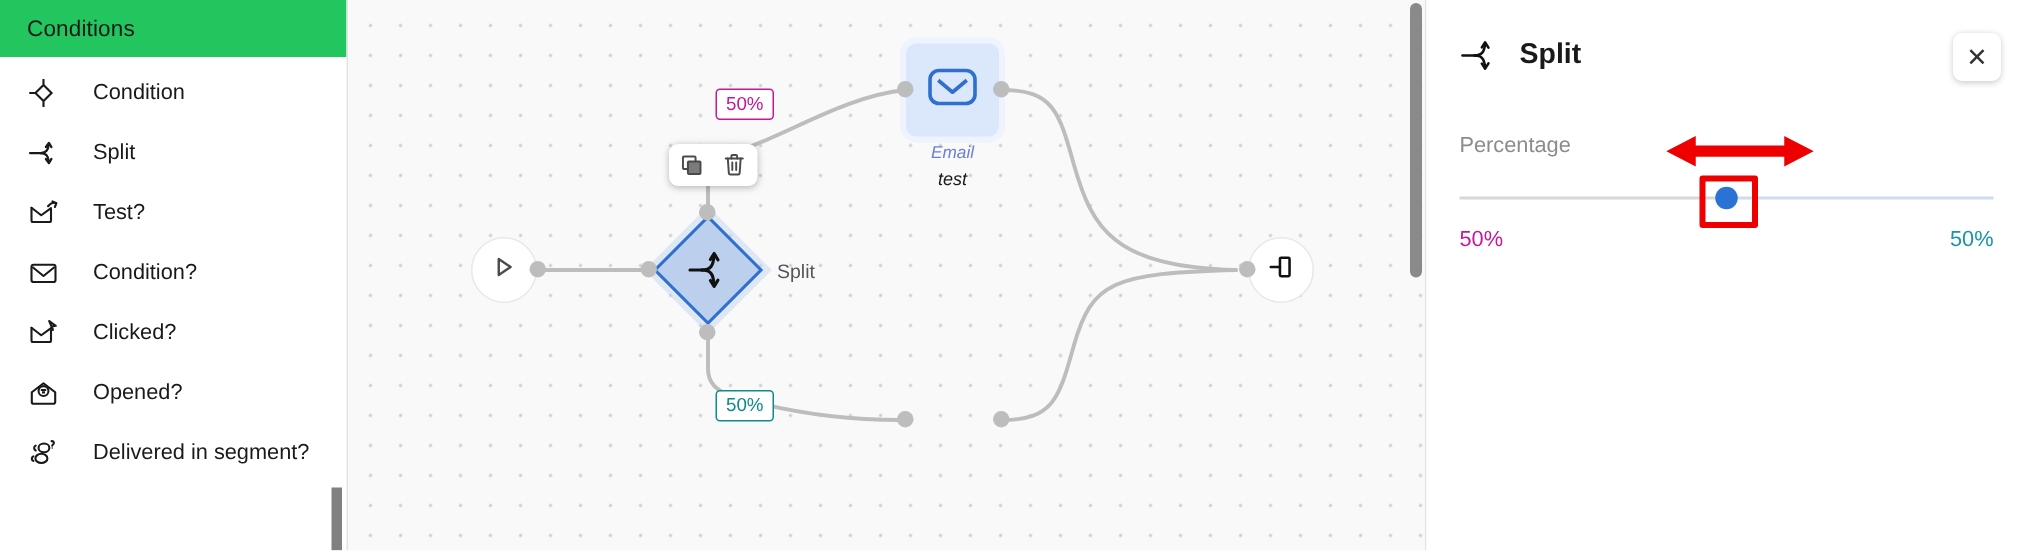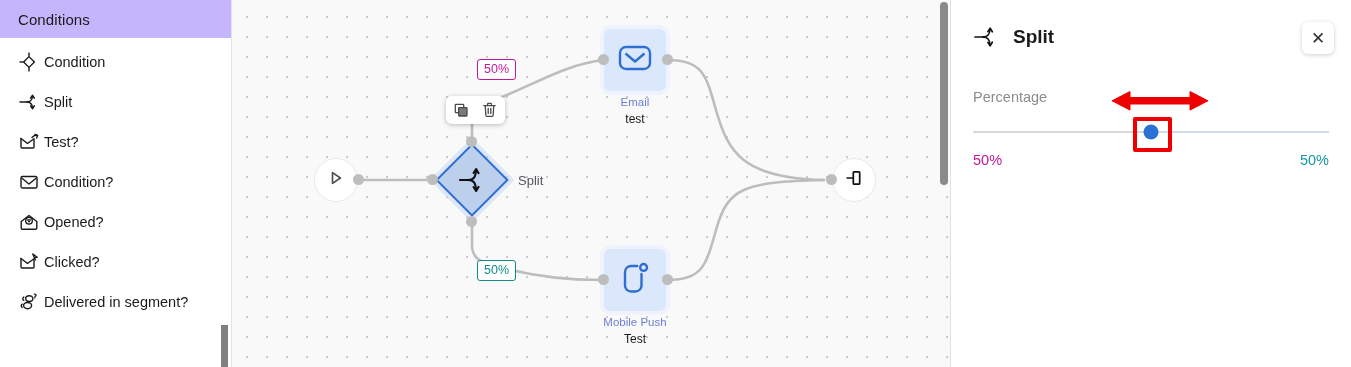--- a/index.html
+++ b/index.html
@@ -16,33 +16,33 @@
   .sidebar {
     position: relative;
     width: 232px; height: 367px;
     background: #ffffff;
     border-right: 1px solid #e3e3e3;
     flex: 0 0 232px;
     overflow: hidden;
   }
   .sidebar-header {
     height: 38px;
-    background: #c4b5fd;
+    background: #22c55e;
     display: flex; align-items: center;
     padding-left: 18px;
     font-size: 15px;
     color: #1a1a1a;
     letter-spacing: .1px;
   }
   .sidebar-list { padding-top: 4px; }
   .side-item {
     height: 40px;
     display: flex; align-items: center;
     padding-left: 18px;
-    gap: 4px;
+    gap: 22px;
     cursor: pointer;
   }
   .side-ico {
     width: 22px; height: 22px;
     display: flex; align-items: center; justify-content: center;
     color: #1a1a1a;
     flex: 0 0 22px;
   }
   .side-ico svg { display: block; }
   .side-label { font-size: 14.5px; color: #1a1a1a; }
@@ -264,38 +264,38 @@
           <svg width="22" height="22" viewBox="0 0 22 22" fill="none" stroke="#1a1a1a" stroke-width="1.4" stroke-linejoin="round">
             <rect x="3" y="5.5" width="16" height="11.5" rx="1.4"></rect>
             <path d="M3.6 7 L11 13 L18.4 7"></path>
           </svg>
         </span>
         <span class="side-label">Condition?</span>
       </div>
 
       <div class="side-item">
         <span class="side-ico">
+          <svg width="22" height="22" viewBox="0 0 22 22" fill="none" stroke="#1a1a1a" stroke-width="1.4" stroke-linecap="round" stroke-linejoin="round">
+            <path d="M3 7.5 V16 a1 1 0 0 0 1 1 H15 a1 1 0 0 0 1-1 V9"></path>
+            <path d="M3 7.5 L9.5 12.5 L16 7.8"></path>
+            <path d="M14.8 3 L19.2 6.2 L16.6 6.6 L17.3 9 Z"></path>
+          </svg>
+        </span>
+        <span class="side-label">Clicked?</span>
+      </div>
+
+      <div class="side-item">
+        <span class="side-ico">
           <svg width="22" height="22" viewBox="0 0 22 22" fill="none" stroke="#1a1a1a" stroke-width="1.4" stroke-linejoin="round">
             <path d="M3.2 10.5 L11 4.5 L18.8 10.5 V17 a1.2 1.2 0 0 1 -1.2 1.2 H4.4 A1.2 1.2 0 0 1 3.2 17 Z"></path>
             <circle cx="11" cy="9.7" r="3.3"></circle>
             <path d="M9.2 9 H12.8 M10 10.6 H12"></path>
           </svg>
         </span>
         <span class="side-label">Opened?</span>
-      </div>
-
-      <div class="side-item">
-        <span class="side-ico">
-          <svg width="22" height="22" viewBox="0 0 22 22" fill="none" stroke="#1a1a1a" stroke-width="1.4" stroke-linecap="round" stroke-linejoin="round">
-            <path d="M3 7.5 V16 a1 1 0 0 0 1 1 H15 a1 1 0 0 0 1-1 V9"></path>
-            <path d="M3 7.5 L9.5 12.5 L16 7.8"></path>
-            <path d="M14.8 3 L19.2 6.2 L16.6 6.6 L17.3 9 Z"></path>
-          </svg>
-        </span>
-        <span class="side-label">Clicked?</span>
       </div>
 
       <div class="side-item">
         <span class="side-ico">
           <svg width="22" height="22" viewBox="0 0 22 22" fill="none" stroke="#1a1a1a" stroke-width="1.4">
             <ellipse cx="11.3" cy="7.6" rx="3.6" ry="2.9"></ellipse>
             <ellipse cx="9.6" cy="14.6" rx="4" ry="3.1"></ellipse>
             <path d="M5.8 6.1 C4.4 6.8 4.4 8.6 5.8 9.3" stroke-linecap="round"></path>
             <path d="M4.2 13.2 C2.9 13.9 2.9 15.6 4.2 16.3" stroke-linecap="round"></path>
             <path d="M16.4 3.1 c1.4 0 1.9 1 1.3 1.8 -.4 .5 -.9 .6 -.9 1.3" stroke-linecap="round"></path>
@@ -380,46 +380,32 @@
 
     <div class="node" style="left:372px; top:29px;">
       <div class="card-node">
         <span>
           <svg width="36" height="32" viewBox="0 0 36 32" fill="none" stroke="#2f6fd0" stroke-width="2.4" stroke-linejoin="round">
             <rect x="3" y="5" width="30" height="22" rx="6"></rect>
             <path d="M8.5 11.5 L18 19.5 L27.5 11.5"></path>
           </svg>
         </span>
       </div>
-      <div class="card-caption" style="top:66px;">
+      <div class="card-caption" style="top:66px;font-style:italic;">
         <div class="cap-type">Email</div>
         <div class="cap-name">test</div>
       </div>
     </div>
     <div class="handle" style="left:366px; top:54px;"></div>
     <div class="handle" style="left:430px; top:54px;"></div>
 
     <div class="pct-badge pct-bot" style="left:245px; top:260px;">
       <span>50%</span>
     </div>
 
-    <div class="node" style="left:372px; top:249px;">
-      <div class="card-node">
-        <span>
-          <svg width="32" height="34" viewBox="0 0 32 34" fill="none" stroke="#2f6fd0" stroke-width="2.4" stroke-linejoin="round" stroke-linecap="round">
-            <path d="M22.5 13 V24.5 a6 6 0 0 1 -6 6 H12 a6 6 0 0 1 -6 -6 V11 a6 6 0 0 1 6 -6 h6.2"></path>
-            <circle cx="24.6" cy="6.4" r="3.4"></circle>
-          </svg>
-        </span>
-      </div>
-      <div class="card-caption" style="top:66px;">
-        <div class="cap-type">Mobile Push</div>
-        <div class="cap-name">Test</div>
-      </div>
-    </div>
     <div class="handle" style="left:366px; top:274px;"></div>
     <div class="handle" style="left:430px; top:274px;"></div>
 
     <div class="node" style="left:600px; top:158px;">
       <div class="round-node">
         <span>
           <svg width="20" height="20" viewBox="0 0 20 20" fill="none" stroke="#111111" stroke-width="1.7" stroke-linecap="round">
             <rect x="9.3" y="3.8" width="6.4" height="12.4" rx=".8"></rect>
             <path d="M3.2 10 H9.3"></path>
           </svg>

